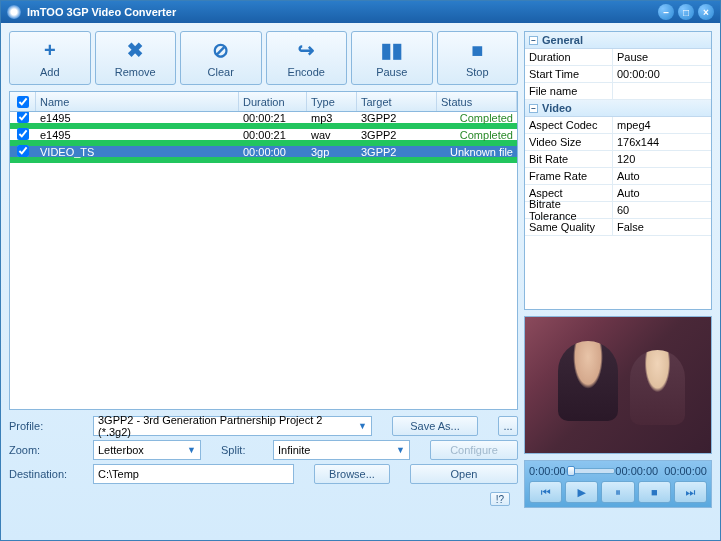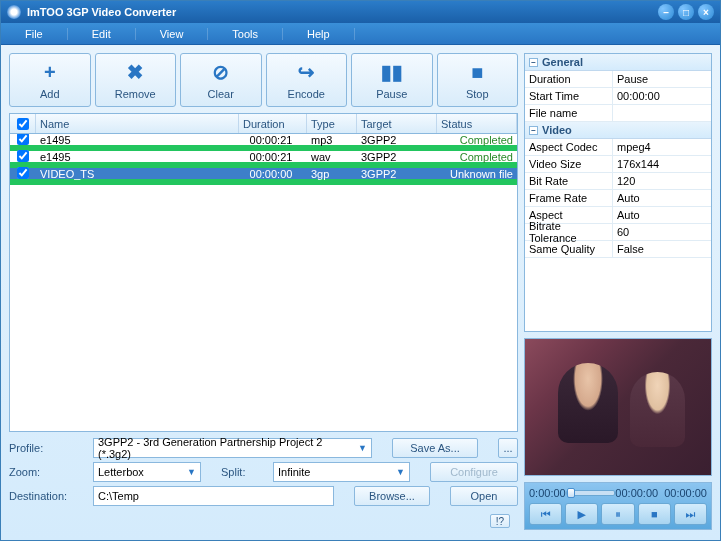--- a/index.html
+++ b/index.html
@@ -29,21 +29,21 @@
 .th-dur{width:68px}
 .th-type{width:50px}
 .th-tgt{width:80px}
 .th-stat{width:80px}
 .tbody{flex:1;overflow:auto}
 .trow{display:flex;height:17px;align-items:center;border-bottom:6px solid #22c55e}
 .trow.sel{background:#3d7fc9;color:#fff}
 .td{padding:0 4px;overflow:hidden;white-space:nowrap}
 .td-chk{width:26px;text-align:center}
 .td-name{flex:1}
-.td-dur{width:68px;text-align:center;padding-right:8px}
+.td-dur{width:68px;text-align:left;padding-right:8px}
 .td-type{width:50px}
 .td-tgt{width:80px}
 .td-stat{width:80px;text-align:right;padding-right:4px}
 .completed{color:#2a8a2a}
 .bottom-form{display:flex;flex-direction:column;gap:4px}
 .form-row{display:flex;align-items:center;gap:20px}
 .form-label{width:64px;color:#2a5580}
 .select,.text-input{height:20px;background:#fff;border:1px solid #8ab8de;padding:0 4px;display:flex;align-items:center;justify-content:space-between}
 .select{cursor:pointer}
 .dd-arrow{color:#2976c4;font-size:9px}
@@ -77,27 +77,20 @@
 <div class="window">
 
   <div class="titlebar">
     <div class="titlebar-icon"></div>
     <div class="titlebar-text">ImTOO 3GP Video Converter</div>
     <div class="winbtn min">–</div>
     <div class="winbtn max">□</div>
     <div class="winbtn close">×</div>
   </div>
 
-  <div class="menubar" id="menubar">
-      <div class="menu-item">File</div>
-      <div class="menu-item">Edit</div>
-      <div class="menu-item">View</div>
-      <div class="menu-item">Tools</div>
-      <div class="menu-item">Help</div>
-    </div>
 
   <div class="content">
 
     <div class="left-panel">
       <div class="toolbar" id="toolbar">
           <div class="tool-btn">
             <div class="tool-icon">+</div>
             <div class="tool-label">Add</div>
           </div>
           <div class="tool-btn">
@@ -183,21 +176,21 @@
             <span class="dd-arrow">▼</span>
           </div>
           <div class="btn disabled" style="width:88px">Configure</div>
         </div>
         <div class="form-row">
           <div class="form-label">Destination:</div>
           <div class="text-input" style="flex:1">
             <span>C:\Temp</span>
           </div>
           <div class="btn" style="width:76px">Browse...</div>
-          <div class="btn" style="width:68px">Open</div>
+          <div class="btn" style="width:108px">Open</div>
         </div>
       </div>
 
       <div class="status-row">
         <div class="help-btn">!?</div>
       </div>
     </div>
 
     <div class="right-panel">
       <div class="prop-pane" id="props">

